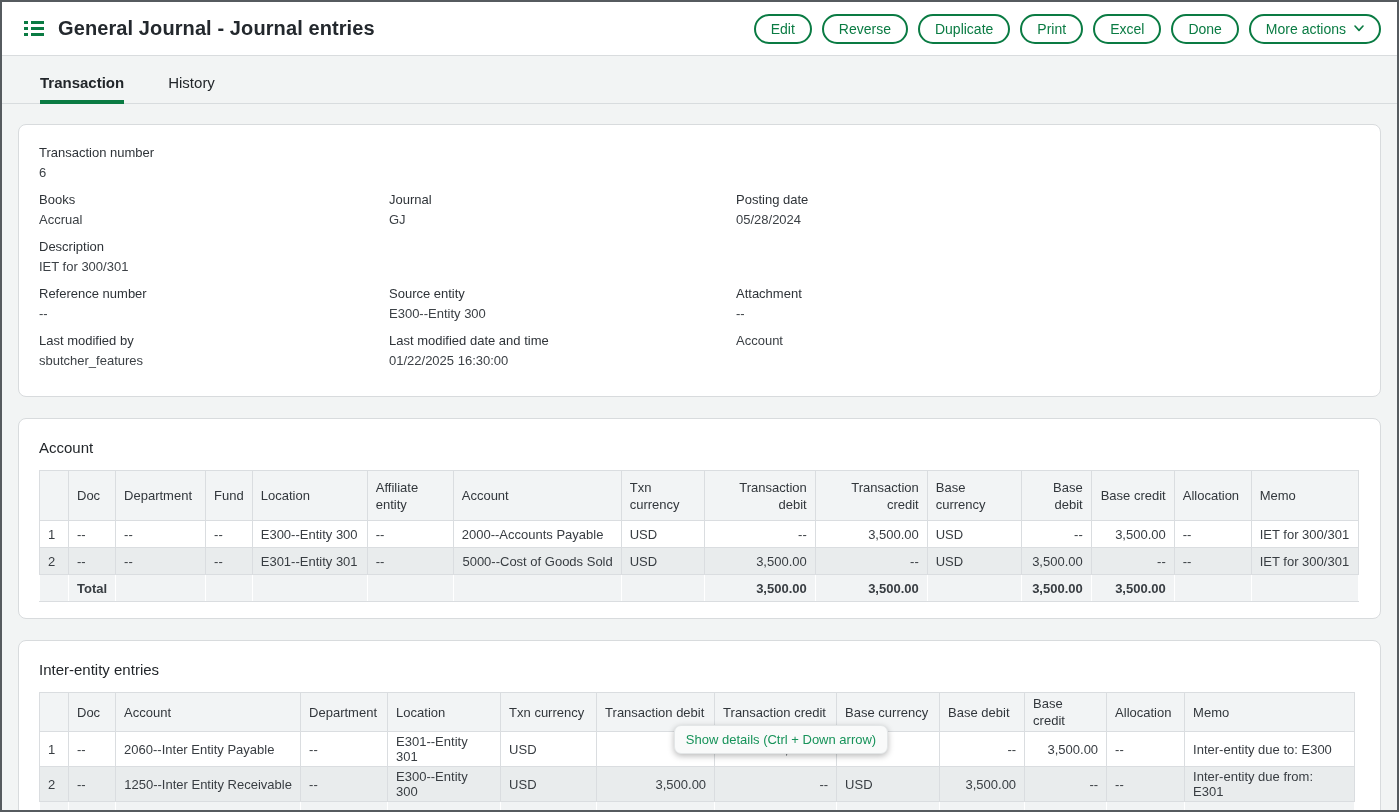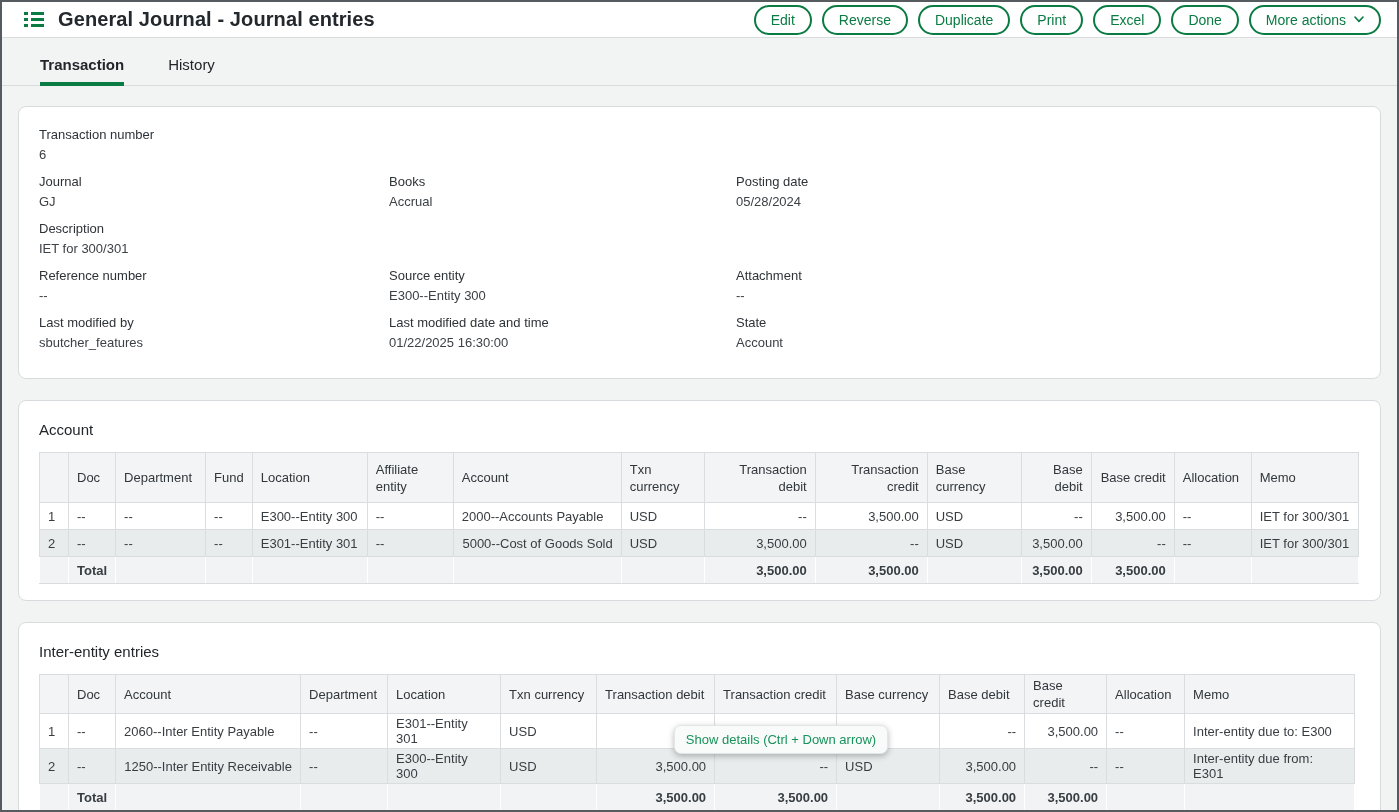--- a/index.html
+++ b/index.html
@@ -3,21 +3,21 @@
 <meta charset="utf-8">
 <style>
   * { margin:0; padding:0; box-sizing:border-box; }
   body { font-family:"Liberation Sans", sans-serif; background:#9aa0a4; }
   .window {
     width:1399px; height:812px; border:2px solid #565b5f; background:#f2f4f4;
     position:relative; overflow:hidden;
   }
   
   .titlebar {
-    height:36px; background:#ffffff; border-bottom:1px solid #d9dcde;
+    height:54px; background:#ffffff; border-bottom:1px solid #d9dcde;
     display:flex; align-items:center; padding:0 16px;
   }
   .titlebar .list-icon { margin-left:6px; margin-right:14px; display:flex; align-items:center; cursor:pointer; }
   .page-title { font-size:20px; font-weight:700; color:#23282d; letter-spacing:.1px; }
   .actions { margin-left:auto; display:flex; gap:10px; align-items:center; }
   .btn {
     height:30px; padding:0 15px; border:2px solid #0a7b43; border-radius:16px;
     background:#fff; color:#0a7b43; font-size:14px; font-family:"Liberation Sans",sans-serif;
     display:flex; align-items:center; gap:8px; cursor:pointer; white-space:nowrap;
   }
@@ -108,28 +108,28 @@
     <div class="panel">
       <div>
           <div class="f-row">
             <div class="field">
               <div class="f-label">Transaction number</div>
               <div class="f-value">6</div>
             </div>
           </div>
           <div class="f-row">
             <div class="field">
+              <div class="f-label">Books</div>
+              <div class="f-value">Accrual</div>
+            </div>
+            <div class="field">
               <div class="f-label">Journal</div>
               <div class="f-value">GJ</div>
             </div>
             <div class="field">
-              <div class="f-label">Books</div>
-              <div class="f-value">Accrual</div>
-            </div>
-            <div class="field">
               <div class="f-label">Posting date</div>
               <div class="f-value">05/28/2024</div>
             </div>
           </div>
           <div class="f-row">
             <div class="field">
               <div class="f-label">Description</div>
               <div class="f-value">IET for 300/301</div>
             </div>
           </div>
@@ -150,21 +150,20 @@
           <div class="f-row">
             <div class="field">
               <div class="f-label">Last modified by</div>
               <div class="f-value">sbutcher_features</div>
             </div>
             <div class="field">
               <div class="f-label">Last modified date and time</div>
               <div class="f-value">01/22/2025 16:30:00</div>
             </div>
             <div class="field">
-              <div class="f-label">State</div>
               <div class="f-value">Account</div>
             </div>
           </div>
         </div>
     </div>
 
     <div class="panel">
       <div class="panel-title">Account</div>
       <table class="tall-head">
           <colgroup>

